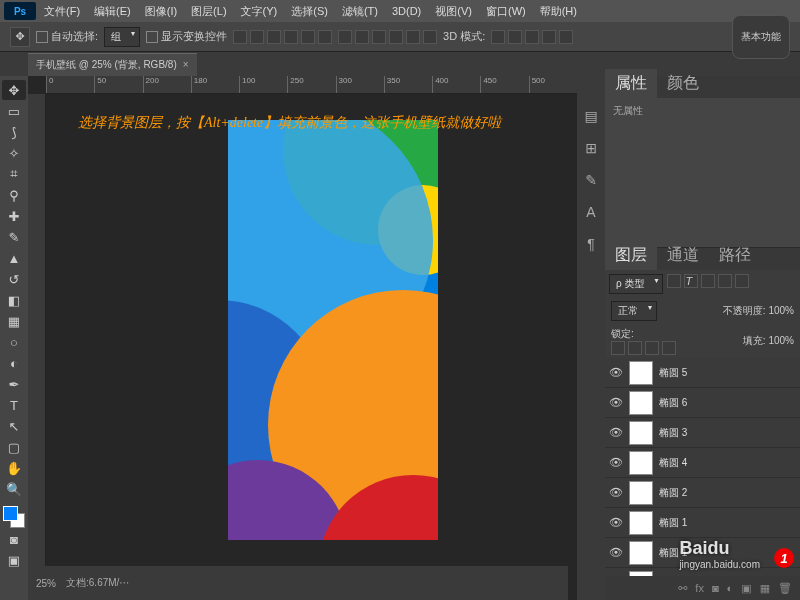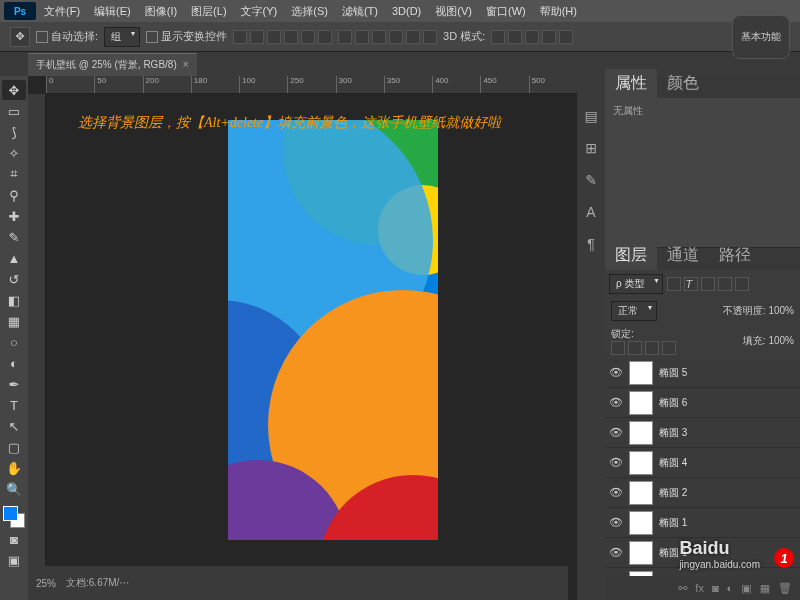--- a/index.html
+++ b/index.html
@@ -30,21 +30,21 @@
 .canvas{position:absolute;left:200px;top:44px;width:210px;height:420px;overflow:hidden}
 .canvas svg{width:100%;height:100%}
 .anno{position:absolute;top:38px;left:50px;color:#f90;font-size:14px;font-style:italic;z-index:5;font-family:SimSun}
 .mid-strip{width:28px;background:#3a3a3a;display:flex;flex-direction:column;align-items:center;gap:12px;padding-top:30px}
 .mid-strip .ic{width:20px;height:20px;color:#aaa;display:flex;align-items:center;justify-content:center;font-size:14px}
 .panels{width:195px;background:#454545;display:flex;flex-direction:column}
 .panel-tabs{display:flex;background:#383838;height:22px;align-items:flex-end}
 .ptab{padding:4px 10px;font-size:16px;color:#aaa;cursor:pointer}
 .ptab.act{background:#454545;color:#ddd}
 .panel-body{padding:6px 8px;font-size:10px;color:#aaa;border-bottom:1px solid #2a2a2a}
-.layers-hd{display:flex;align-items:center;gap:4px;padding:4px;background:#3c3c3c}
+.layers-hd{display:flex;align-items:flex-start;gap:4px;padding:4px;background:#3c3c3c}
 .layers-opt{display:flex;align-items:center;justify-content:space-between;padding:3px 6px;font-size:10px;background:#3c3c3c}
 .layers-list{flex:1;overflow-y:auto;background:#3a3a3a}
 .layer{display:flex;align-items:center;height:30px;border-bottom:1px solid #2f2f2f;padding:0 4px;gap:6px}
 .eye{width:14px;height:14px;display:flex;align-items:center;justify-content:center;font-size:11px;color:#ccc}
 .thumb{width:24px;height:24px;background:#fff;border:1px solid #888;font-size:8px;display:flex;align-items:center;justify-content:center;overflow:hidden}
 .lname{font-size:10px;color:#ddd}
 .panel-foot{height:24px;background:#383838;display:flex;align-items:center;justify-content:flex-end;gap:8px;padding:0 8px;font-size:11px;color:#888}
 .status{position:absolute;bottom:0;left:28px;height:15px;background:#3a3a3a;display:flex;align-items:center;padding:17px 8px;font-size:10px;color:#aaa;gap:10px;width:540px}
 .badge-1{position:absolute;right:6px;top:548px;width:20px;height:20px;background:#e00;border-radius:50%;color:#fff;font-weight:bold;display:flex;align-items:center;justify-content:center;font-style:italic;z-index:20;font-size:13px}
 .wm{position:absolute;right:40px;bottom:30px;color:#fff;font-size:18px;font-weight:bold;opacity:.85;z-index:20;text-shadow:0 0 4px #000}

